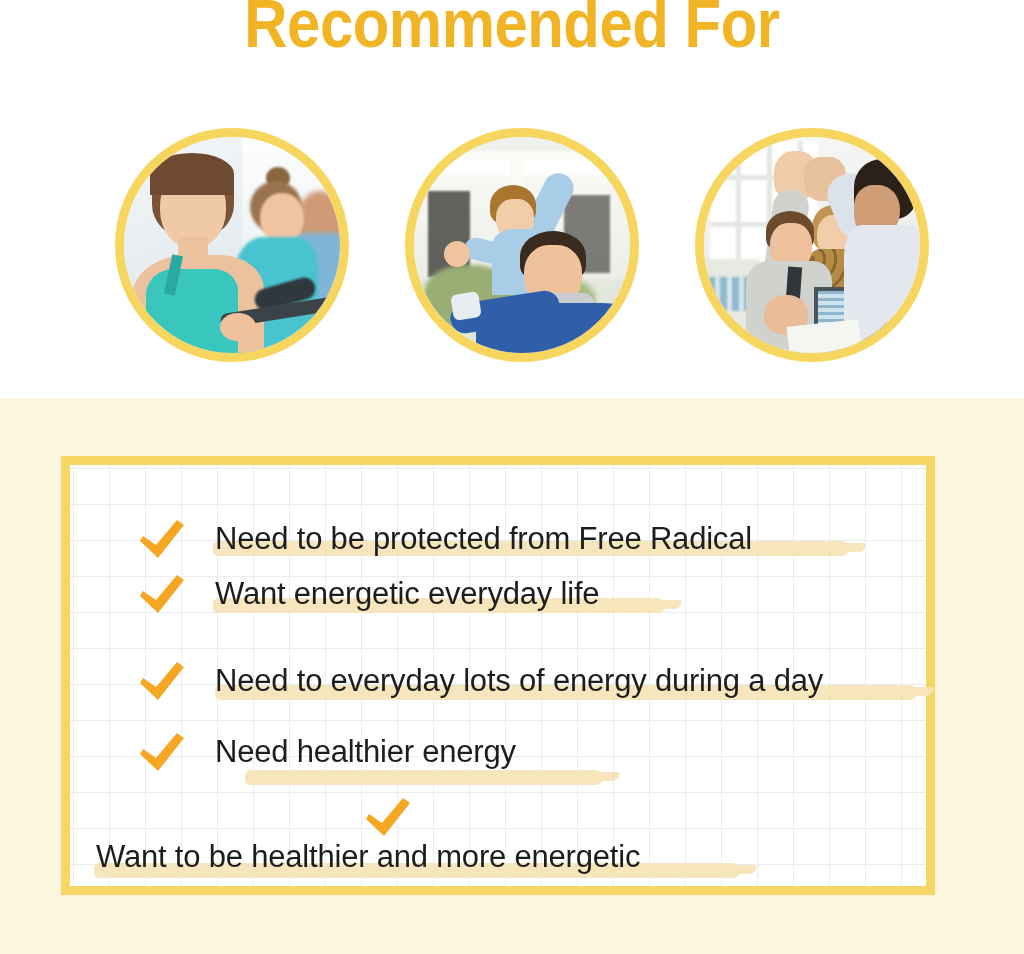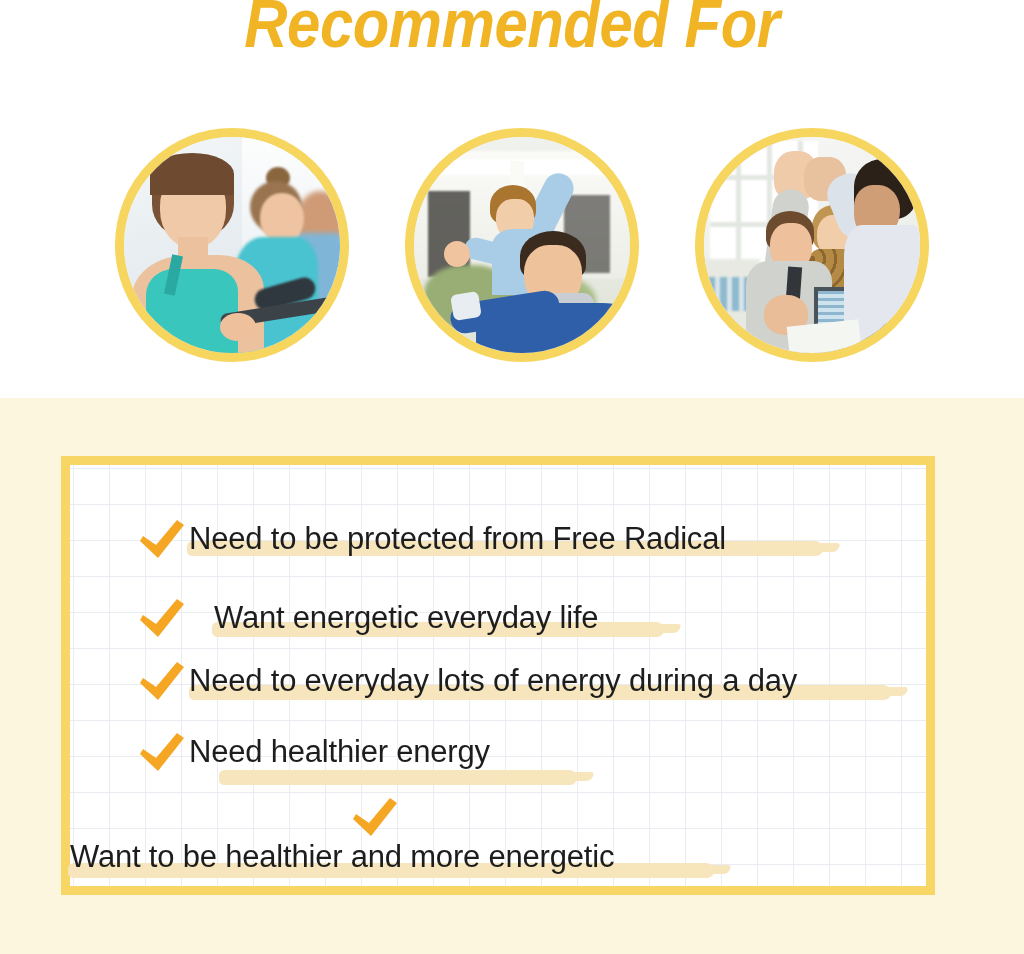--- a/index.html
+++ b/index.html
@@ -16,21 +16,20 @@
     font-family: "Liberation Sans", sans-serif;
   }
 
   
   .top-section {
     position: absolute;
     left: 0; top: 0;
     width: 1024px;
     height: 398px;
     background: #ffffff;
-    font-style: italic;
   }
 
   .page-title {
     position: absolute;
     left: 0;
     top: -14px;
     width: 1024px;
     text-align: center;
     color: #F0B424;
     font-size: 68px;
@@ -242,40 +241,40 @@
   }
 
   .list-item {
     position: absolute;
     left: 0;
     height: 56px;
     display: flex;
     align-items: center;
   }
   .list-item.i0 { top: 46px; }
-  .list-item.i1 { top: 125px; gap: 25px; }
+  .list-item.i1 { top: 101px; }
   .list-item.i2 { top: 188px; }
   .list-item.i3 { top: 259px; }
   .list-item.i4 { top: 330px; flex-direction: column; }
 
   .check-icon {
     position: relative;
     width: 54px;
     min-width: 54px;
     height: 46px;
     margin-left: 65px;
     display: flex;
     align-items: center;
     justify-content: center;
   }
   .check-icon svg { display: block; }
 
   .item-text-wrap {
     position: relative;
-    margin-left: 0;
+    margin-left: 26px;
     display: inline-block;
   }
   .item-text {
     position: relative;
     z-index: 2;
     font-size: 31px;
     color: #1d1d1d;
     font-family: "Liberation Sans", sans-serif;
     font-weight: 400;
     letter-spacing: -0.2px;

